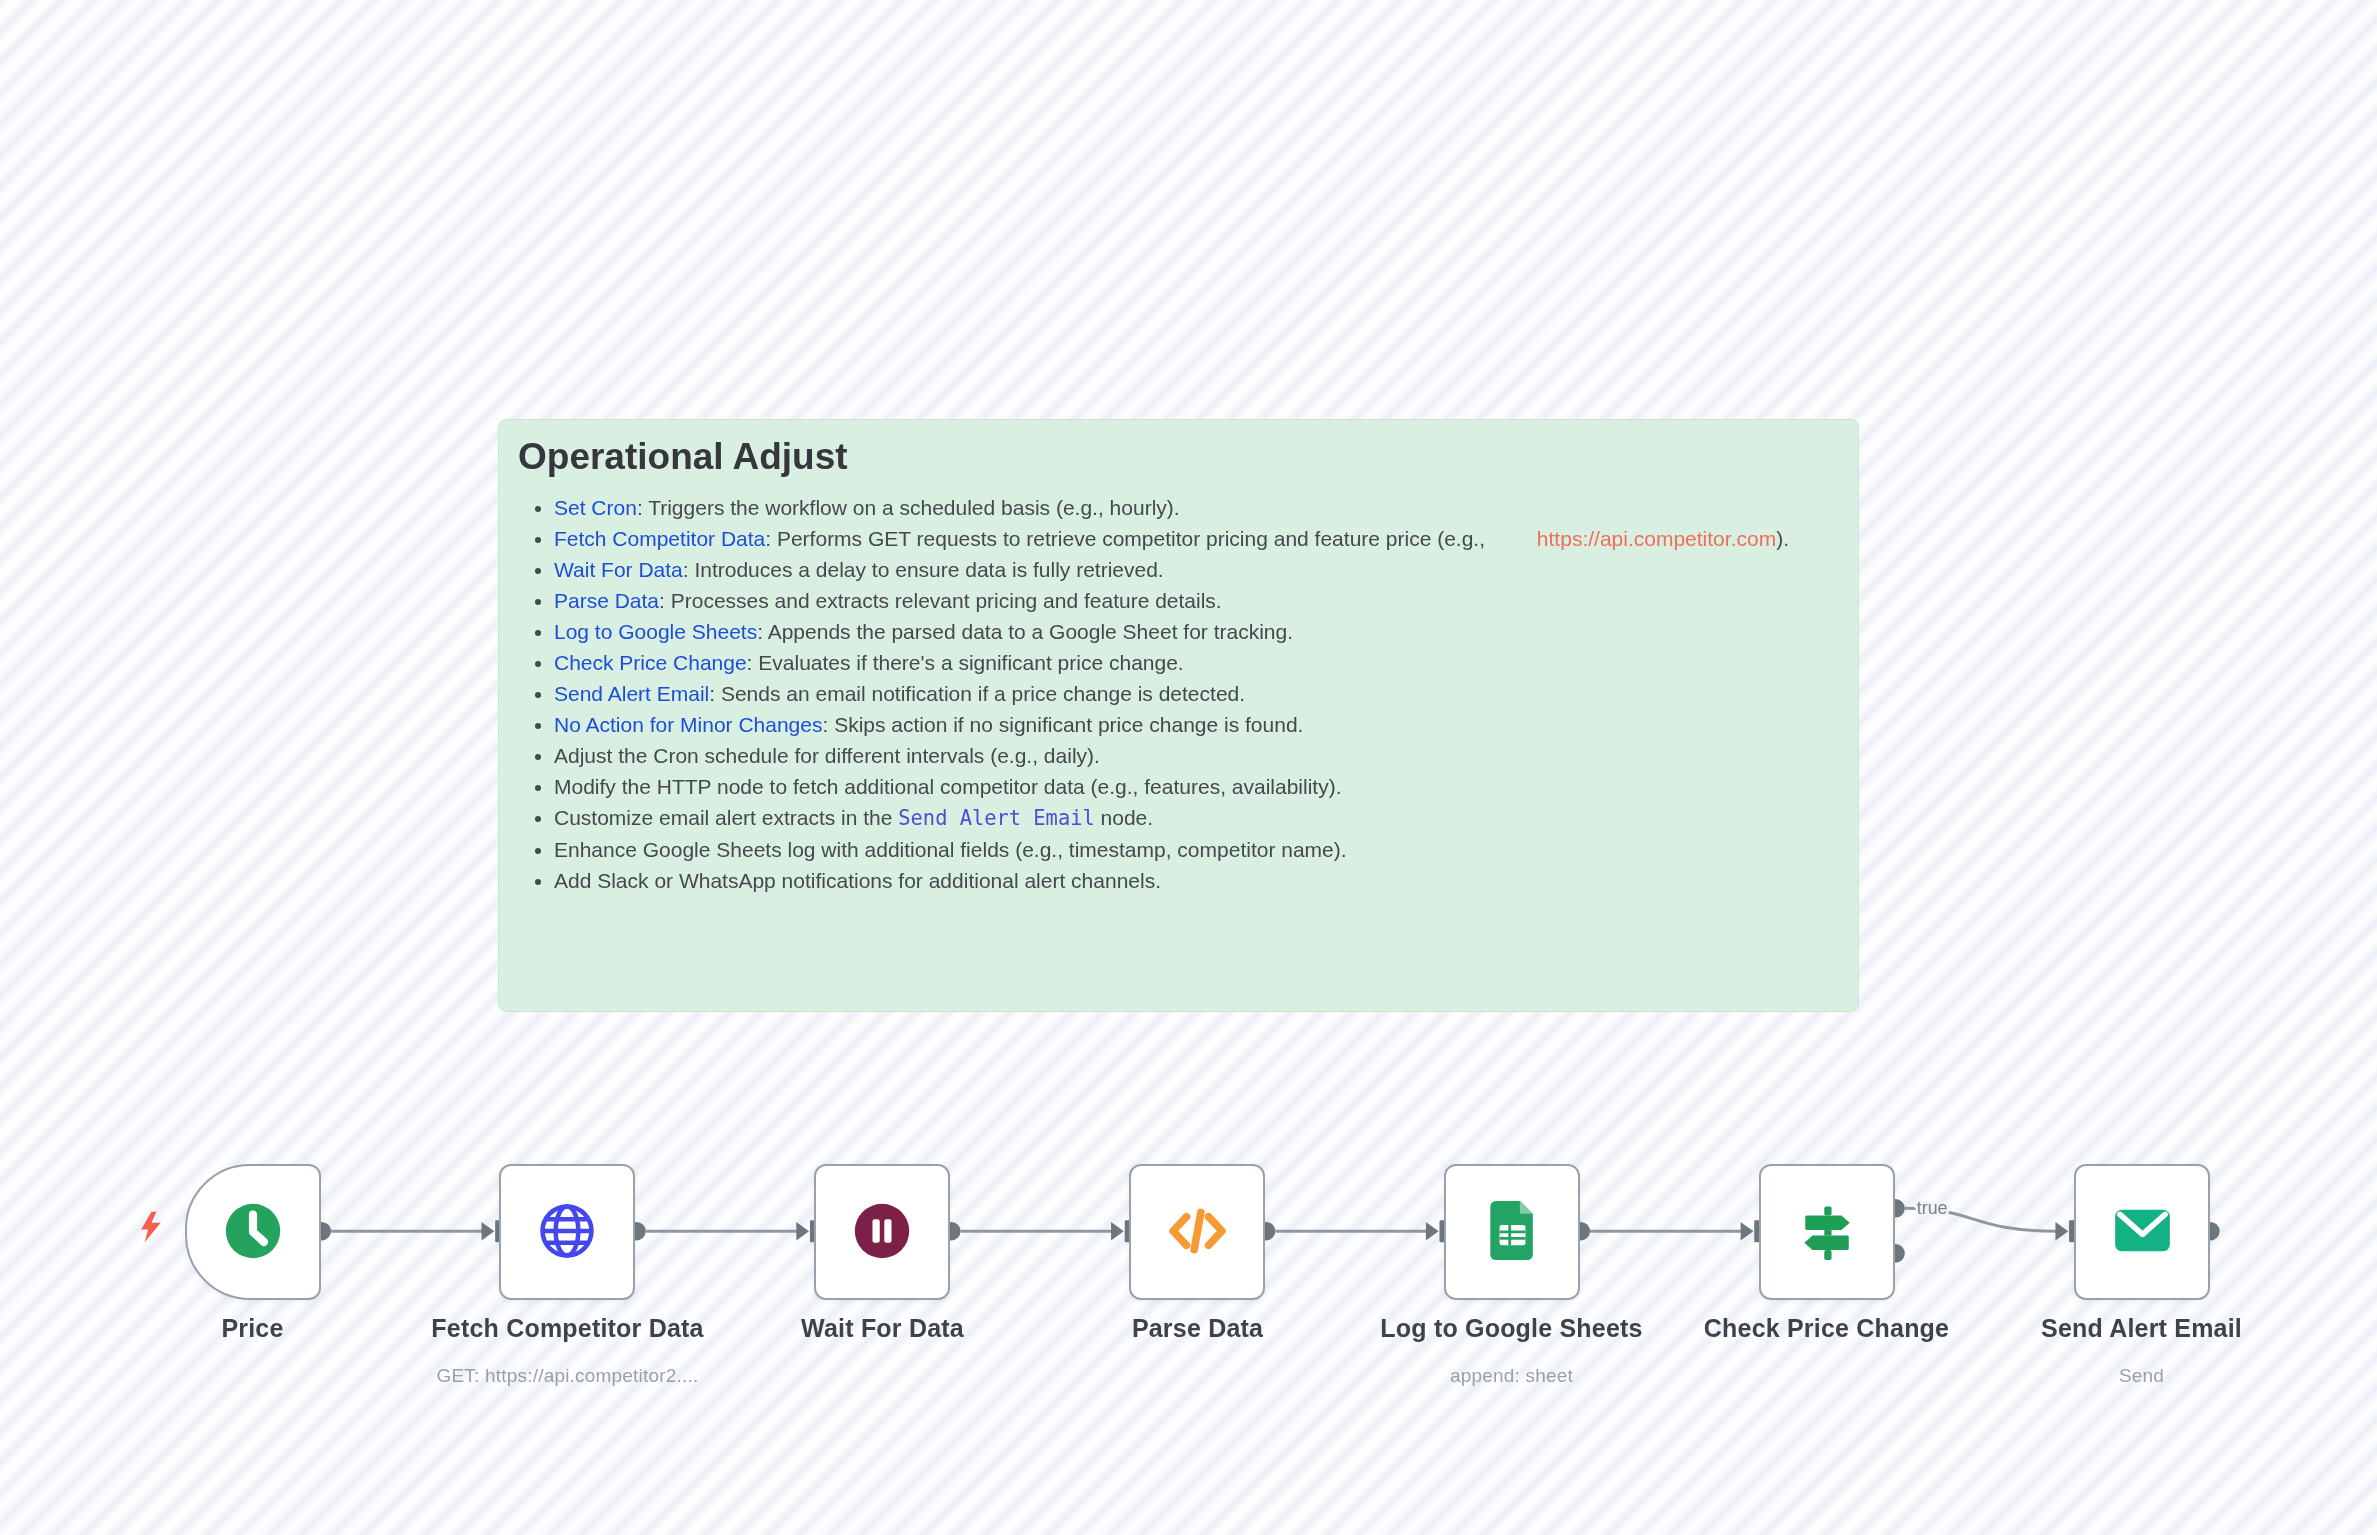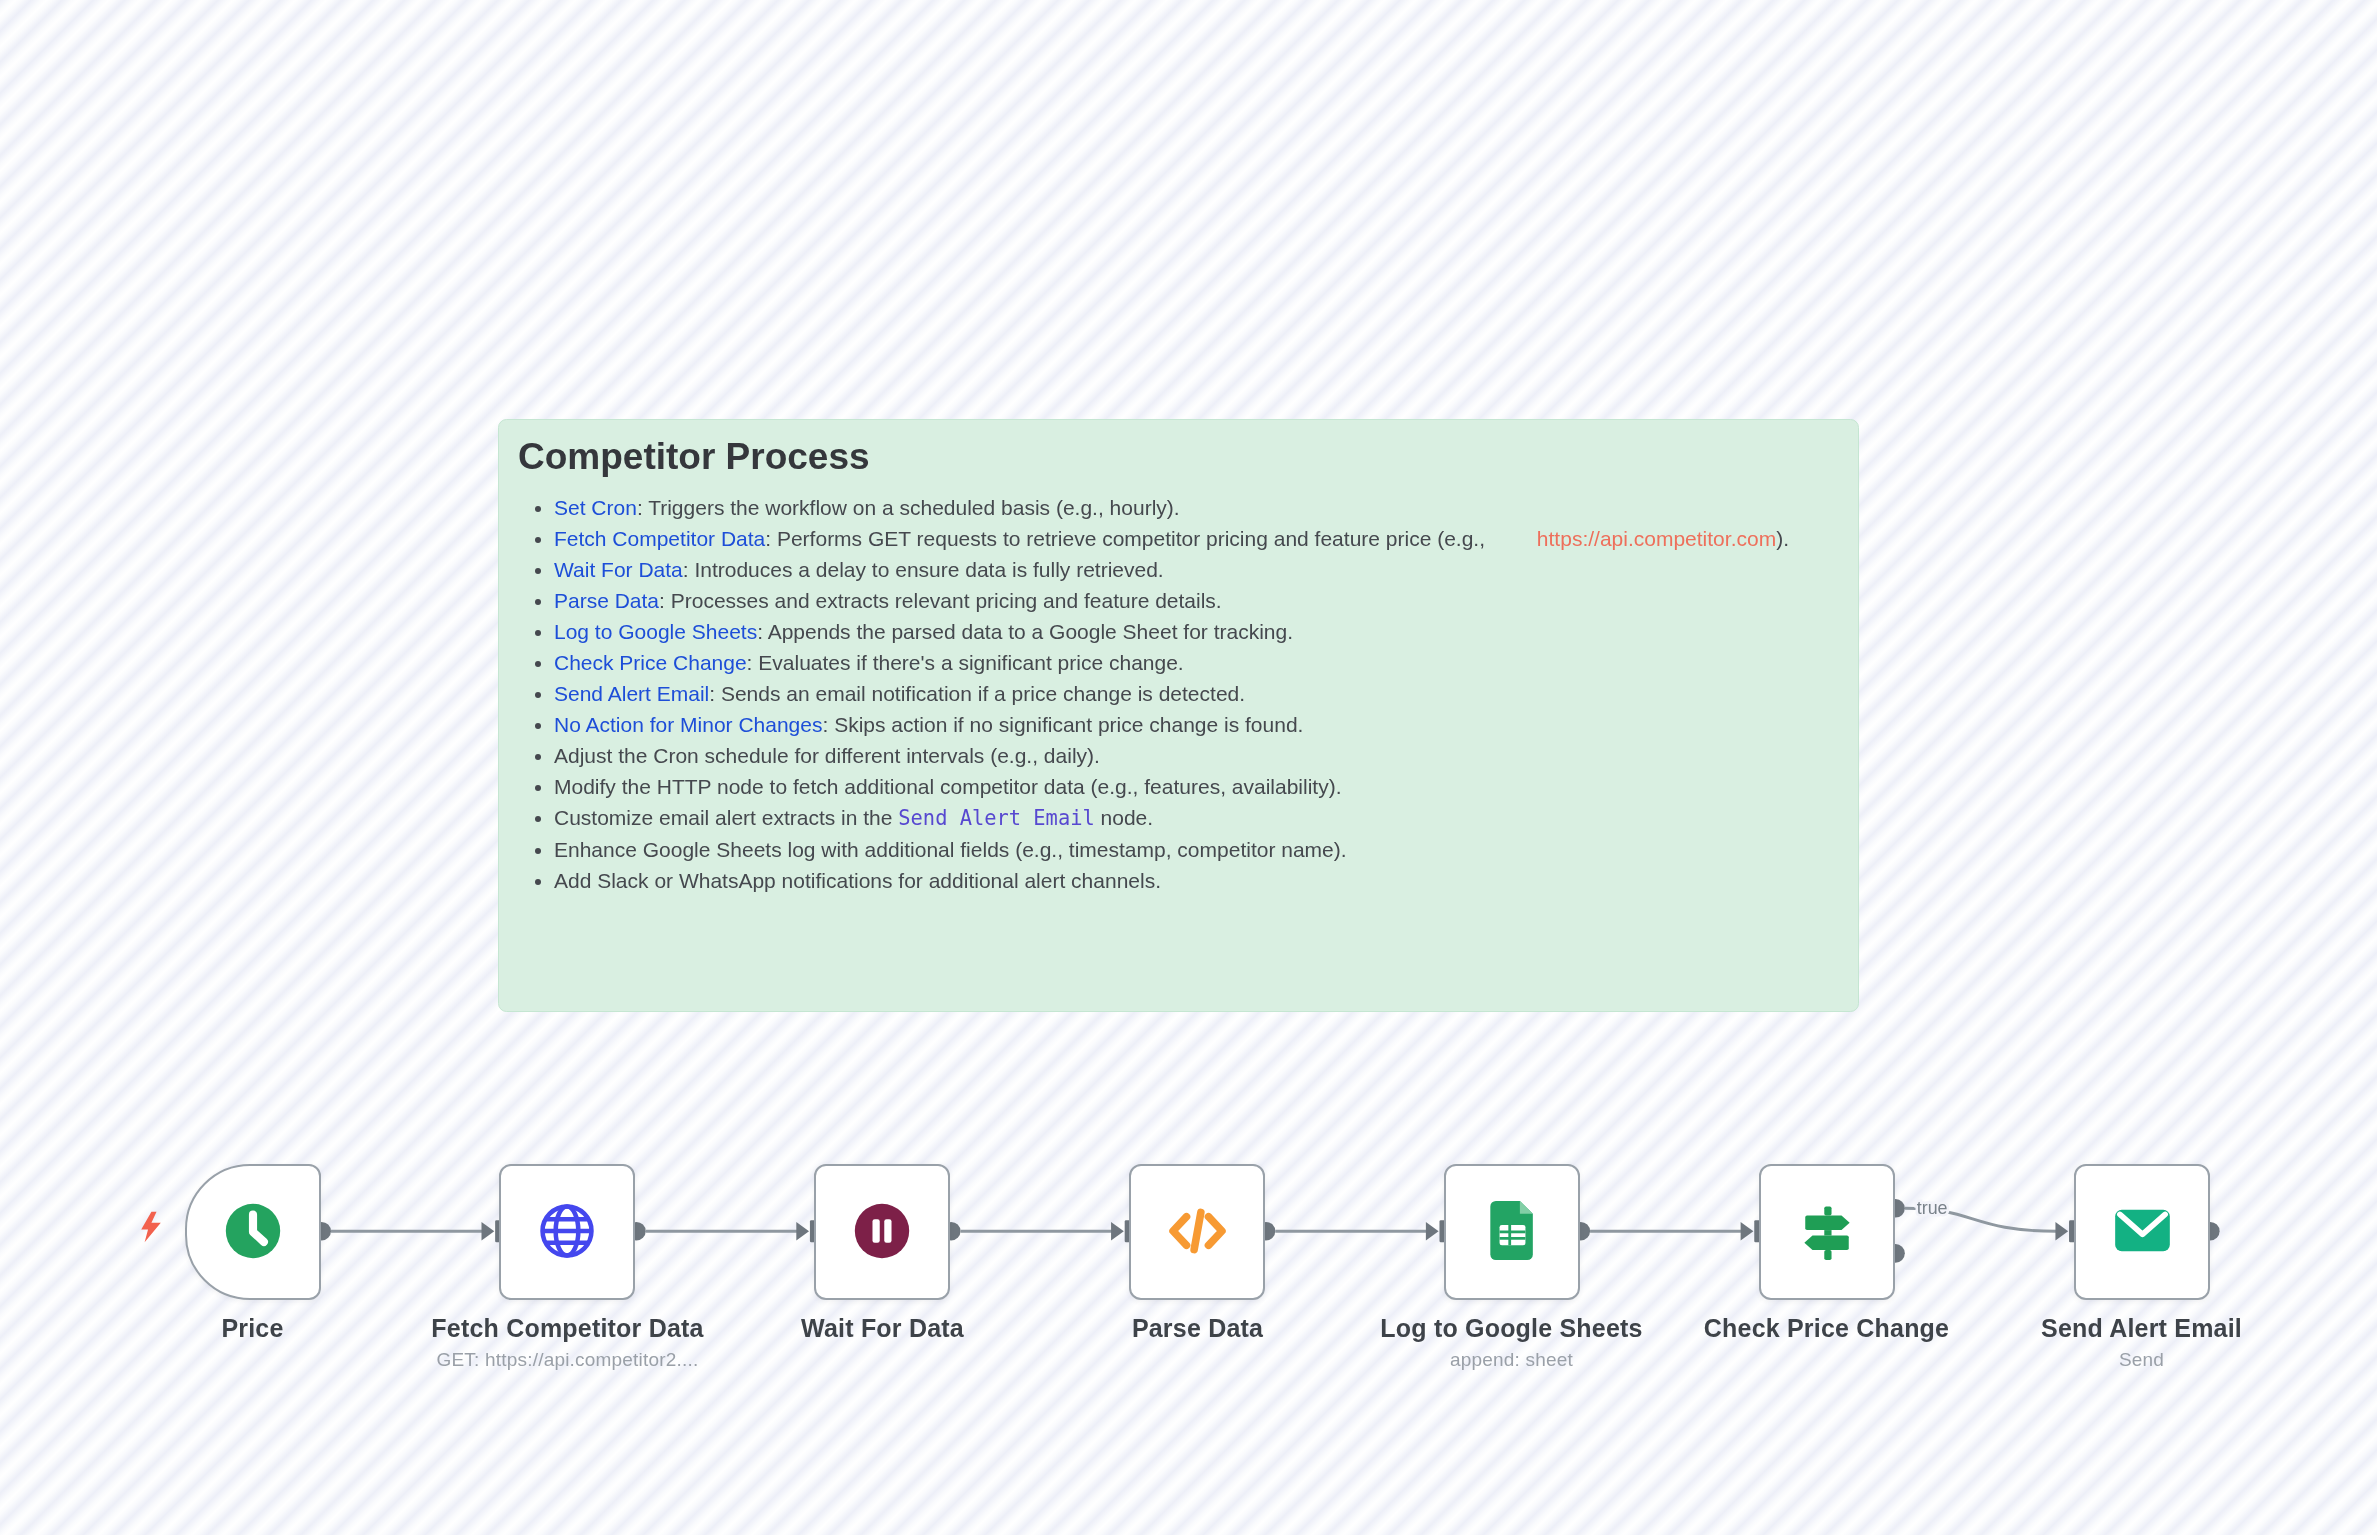--- a/index.html
+++ b/index.html
@@ -36,34 +36,34 @@
     border:2.1px solid #99a1a9;border-radius:12px;box-sizing:border-box;
     display:flex;align-items:center;justify-content:center;
     box-shadow:0 1.7px 5.1px rgba(68,74,87,0.07);
   }
   .node.trigger{border-radius:65px 12px 12px 65px;}
   .node-label{
     position:absolute;width:289px;text-align:center;
     font-size:25px;font-weight:600;color:#3e4349;letter-spacing:0.2px;
   }
   .node-sub{
-    margin-top:6px;font-size:19px;font-weight:400;color:#9aa0a8;
+    margin-top:22px;font-size:19px;font-weight:400;color:#9aa0a8;
   }
   svg.conn{position:absolute;left:0;top:0;pointer-events:none;}
   .conn-label{
     font-family:"Liberation Sans", sans-serif;font-size:21px;
     paint-order:stroke;stroke:#f3f4fa;stroke-width:6px;
   }
 </style>
 </head>
 <body>
 
 <div id="canvas">
   <div id="note" class="note" style="background: rgb(217, 239, 225); border-color: rgb(197, 230, 210);">
-      <h2 class="">Competitor Process</h2>
+      <h2 class="">Operational Adjust</h2>
       <ul>
         <li><b>Set Cron</b><span>: Triggers the workflow on a scheduled basis (e.g., hourly).</span></li>
         <li><b>Fetch Competitor Data</b><span>: Performs GET requests to retrieve competitor pricing and feature price (e.g., </span><a style="color: rgb(238, 111, 91);">https://api.competitor.com</a><span>).</span></li>
         <li><b>Wait For Data</b><span>: Introduces a delay to ensure data is fully retrieved.</span></li>
         <li><b>Parse Data</b><span>: Processes and extracts relevant pricing and feature details.</span></li>
         <li><b>Log to Google Sheets</b><span>: Appends the parsed data to a Google Sheet for tracking.</span></li>
         <li><b>Check Price Change</b><span>: Evaluates if there's a significant price change.</span></li>
         <li><b>Send Alert Email</b><span>: Sends an email notification if a price change is detected.</span></li>
         <li><b>No Action for Minor Changes</b><span>: Skips action if no significant price change is found.</span></li>
       </ul>

